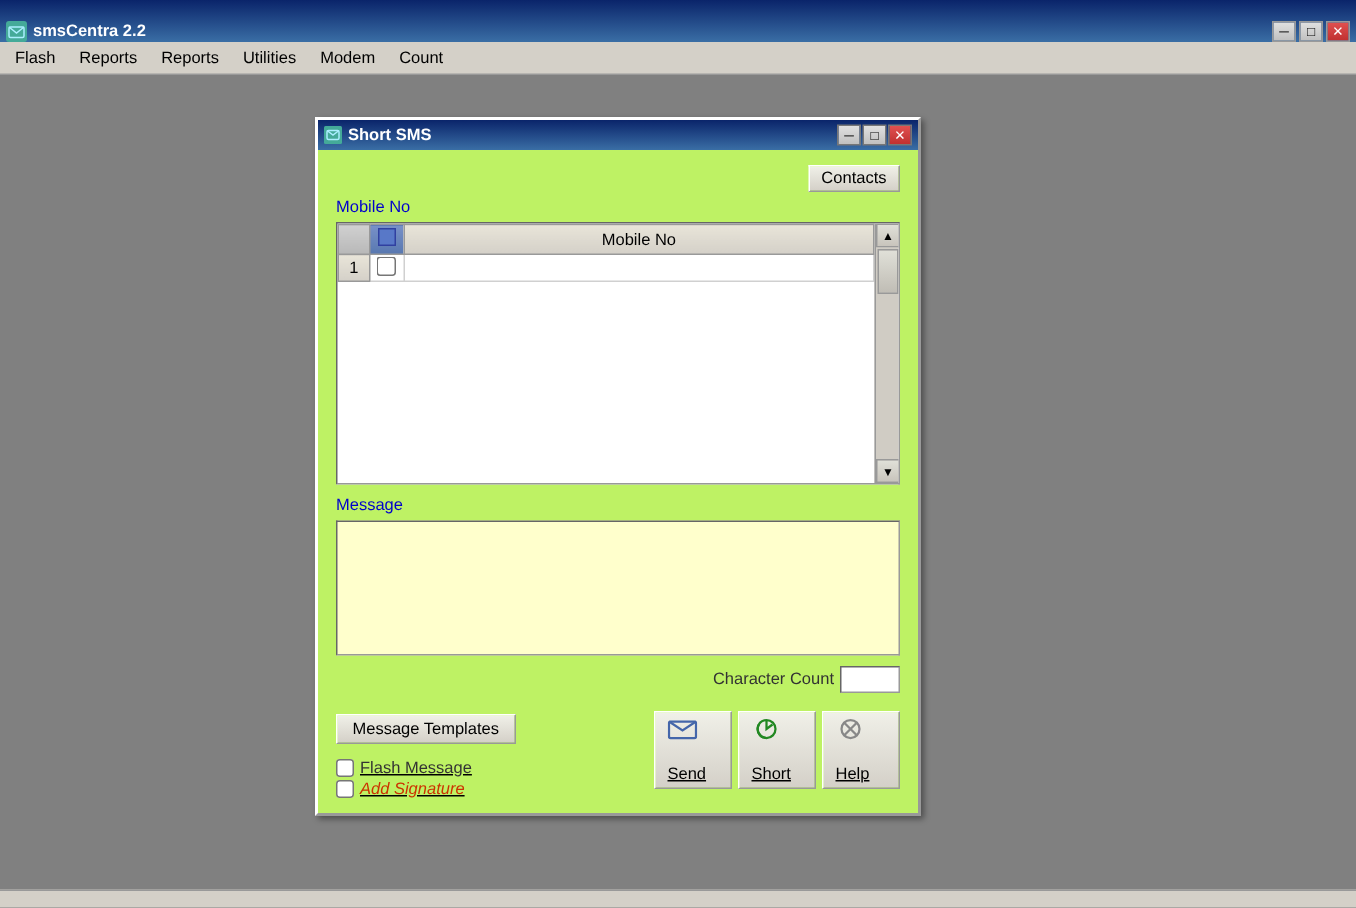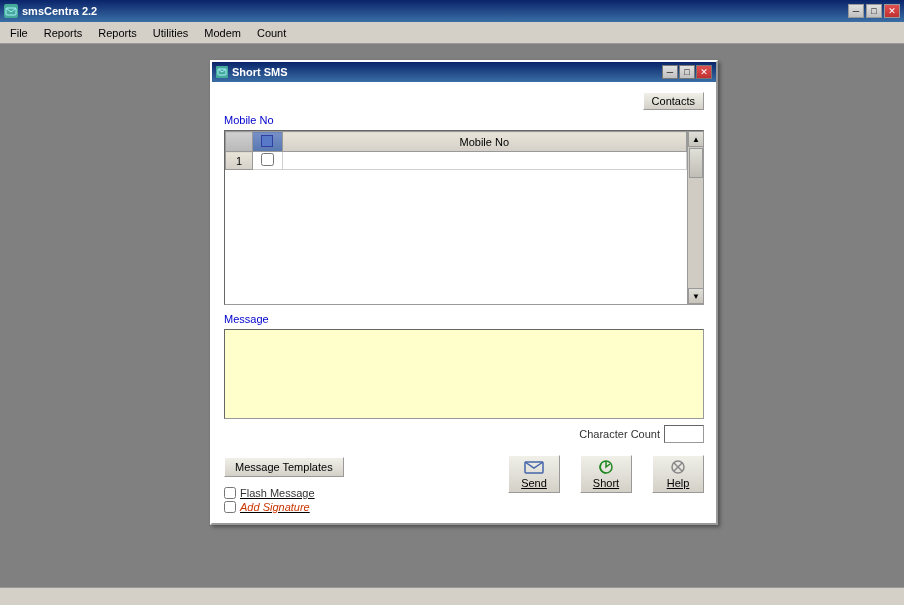--- a/index.html
+++ b/index.html
@@ -11,23 +11,23 @@
       height: 605px;
       overflow: hidden;
     }
 
     
     .title-bar {
       background: linear-gradient(to bottom, #0a246a, #3a6ea5);
       color: white;
       height: 22px;
       display: flex;
-      align-items: center;
+      align-items: flex-start;
       justify-content: space-between;
-      padding: 0 4px;
+      padding: 14px 4px;
       user-select: none;
     }
     .title-bar-left {
       display: flex;
       align-items: center;
       gap: 4px;
     }
     .title-bar-icon {
       width: 14px;
       height: 14px;
@@ -83,23 +83,23 @@
     
     .main-area {
       background: #808080;
       height: calc(605px - 44px);
       position: relative;
     }
 
     
     .dialog {
       position: absolute;
-      top: 16px;
+      top: 28px;
       left: 210px;
-      width: 508px;
+      width: 404px;
       background: #d4d0c8;
       border: 2px solid #999;
       border-top: 2px solid #fff;
       border-left: 2px solid #fff;
       box-shadow: 2px 2px 4px rgba(0,0,0,0.4);
     }
     .dialog-title-bar {
       background: linear-gradient(to bottom, #0a246a, #3a6ea5);
       color: white;
       height: 20px;
@@ -142,21 +142,21 @@
       justify-content: center;
       font-size: 9px;
       cursor: pointer;
       color: black;
     }
     .dlg-btn.close { background: linear-gradient(to bottom, #e05050, #c03030); color: white; }
 
     
     .dialog-body {
       padding: 10px 12px;
-      background: #ffffff;
+      background: #bef264;
     }
 
     
     .section-label {
       color: #0000cc;
       font-size: 11px;
       margin-bottom: 4px;
       font-weight: normal;
     }
 
@@ -345,31 +345,30 @@
     
     .action-buttons {
       display: flex;
       gap: 4px;
       justify-content: flex-end;
       margin-top: -32px;
     }
     .action-btn {
       display: flex;
       flex-direction: column;
-      align-items: center;
+      align-items: flex-start;
       background: linear-gradient(to bottom, #f0f0e8, #d4d0c8);
       border: 1px solid #999;
       border-top: 1px solid #fff;
       border-left: 1px solid #fff;
       padding: 3px 8px;
       cursor: pointer;
       width: 52px;
       font-size: 11px;
-      gap: 2px;
-      margin-left: 16px;
+      gap: 16px;
     }
     .btn-icon {
       width: 20px;
       height: 16px;
       display: flex;
       align-items: center;
       justify-content: center;
     }
 
     
@@ -397,21 +396,21 @@
     <span class="title-bar-text">smsCentra 2.2</span>
   </div>
   <div class="title-bar-controls">
     <div class="tb-btn">─</div>
     <div class="tb-btn">□</div>
     <div class="tb-btn close">✕</div>
   </div>
 </div>
 
 <div class="menu-bar">
-  <div class="menu-item">File</div>
+  <div class="menu-item">Flash</div>
   <div class="menu-item">Reports</div>
   <div class="menu-item">Reports</div>
   <div class="menu-item">Utilities</div>
   <div class="menu-item">Modem</div>
   <div class="menu-item">Count</div>
 </div>
 
 <div class="main-area">
 
   <div class="dialog">

